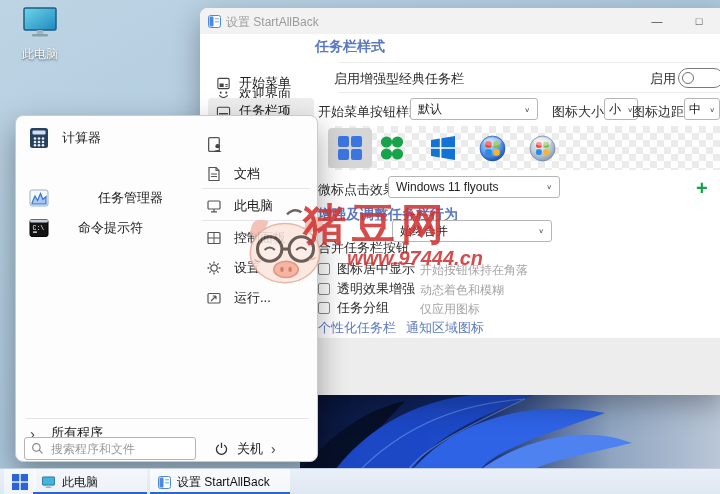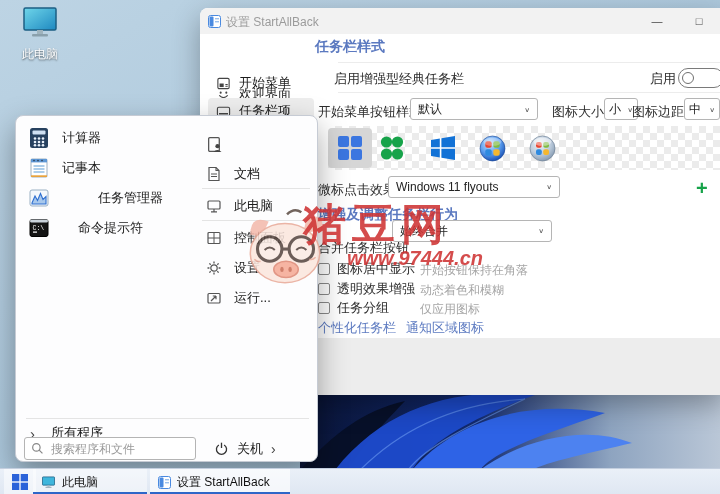--- a/index.html
+++ b/index.html
@@ -273,36 +273,20 @@
         <circle cx="7" cy="15" r="1.3"></circle>
             <circle cx="11" cy="15" r="1.3"></circle>
             <circle cx="15" cy="15" r="1.3"></circle>
         <circle cx="7" cy="18.2" r="1.3"></circle>
             <circle cx="11" cy="18.2" r="1.3"></circle>
             <circle cx="15" cy="18.2" r="1.3"></circle>
           </g>
       </svg>
       <span>计算器</span>
     </div>
-    <div class="abs sm-item" style="left:12px;top:38px;height:28px;">
-      <svg width="22" height="22" viewBox="0 0 22 22">
-        <rect x="3" y="2" width="16" height="18" rx="1" fill="#fff" stroke="#9fb0c0"></rect>
-        <rect x="3" y="2" width="16" height="3.4" fill="#5f98d6"></rect>
-        <g stroke="#5b9bd5" stroke-width="1.2">
-            <path d="M5.5,9 H16.5 M5.5,12 H16.5 M5.5,15 H16.5"></path>
-          </g>
-        <rect x="3" y="18.3" width="16" height="1.7" fill="#e8a33d"></rect>
-        <g fill="#2c3e50">
-            <circle cx="6" cy="3.6" r=".8"></circle>
-            <circle cx="10" cy="3.6" r=".8"></circle>
-            <circle cx="14" cy="3.6" r=".8"></circle>
-          </g>
-      </svg>
-      <span>记事本</span>
-    </div>
     <div class="abs sm-item" style="left:12px;top:68px;height:28px;gap:48px;">
       <svg width="22" height="22" viewBox="0 0 22 22">
         <rect x="2" y="3" width="18" height="16" rx="2" fill="#f4f8fc" stroke="#9ab0c4"></rect>
         <path d="M4,16 L7,9 L9.5,13.5 L12.5,6.5 L15,12.5 L18,9.5 V17 H4 Z" fill="#a8c8ec" stroke="#2e6fd0" stroke-width="1.1"></path>
       </svg>
       <span>任务管理器</span>
     </div>
     <div class="abs sm-item" style="left:12px;top:98px;height:28px;gap:28px;">
       <svg width="22" height="22" viewBox="0 0 22 22">
         <rect x="2" y="2.5" width="18" height="17" rx="2" fill="#141414" stroke="#000"></rect>

